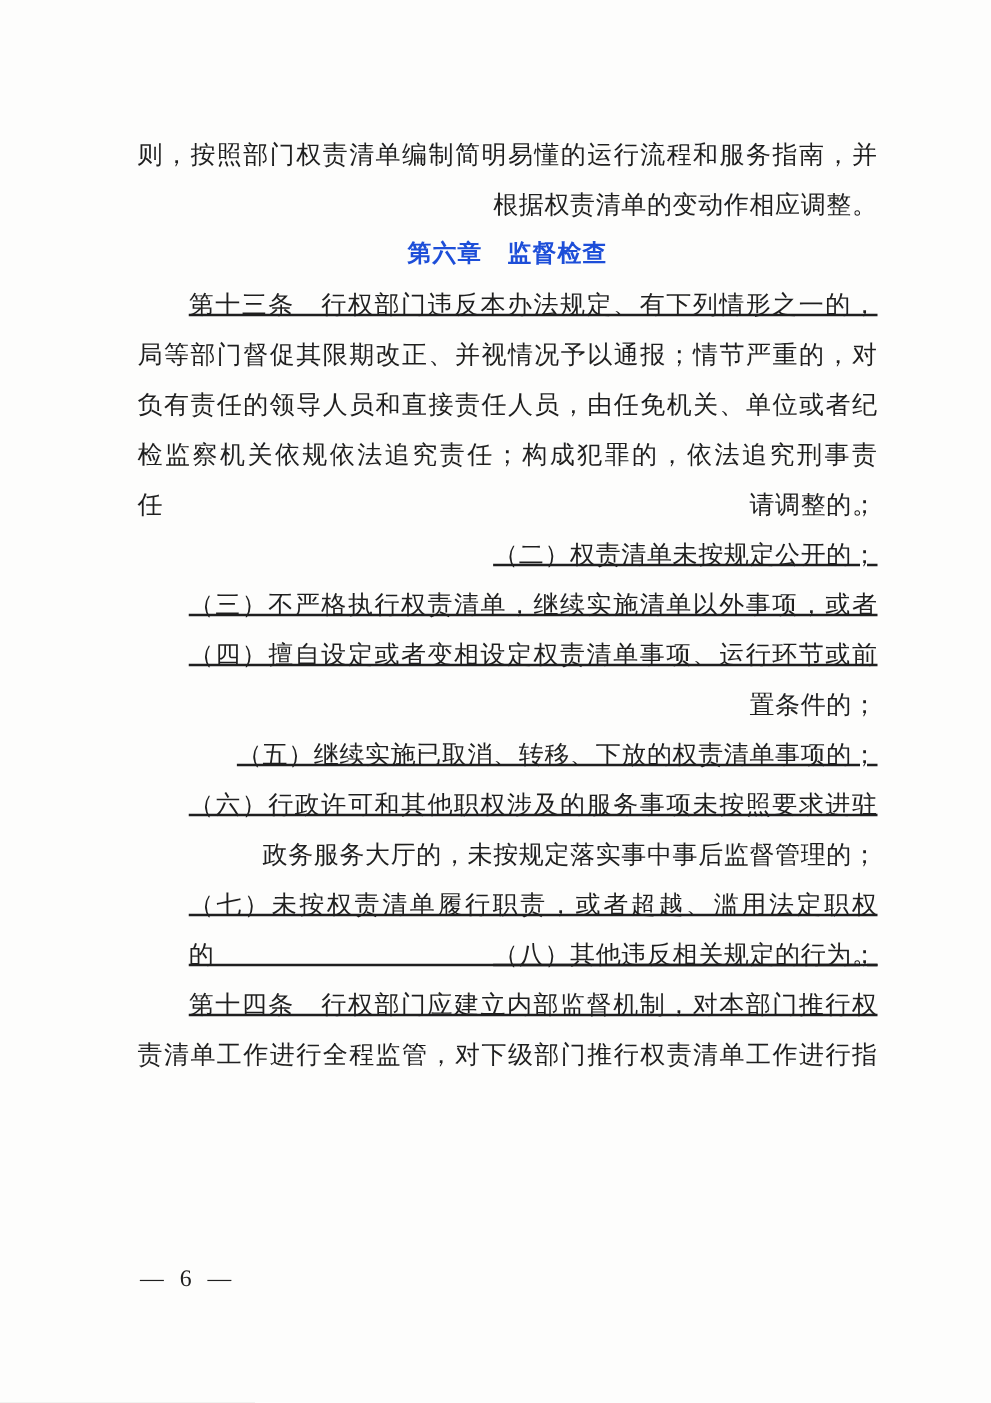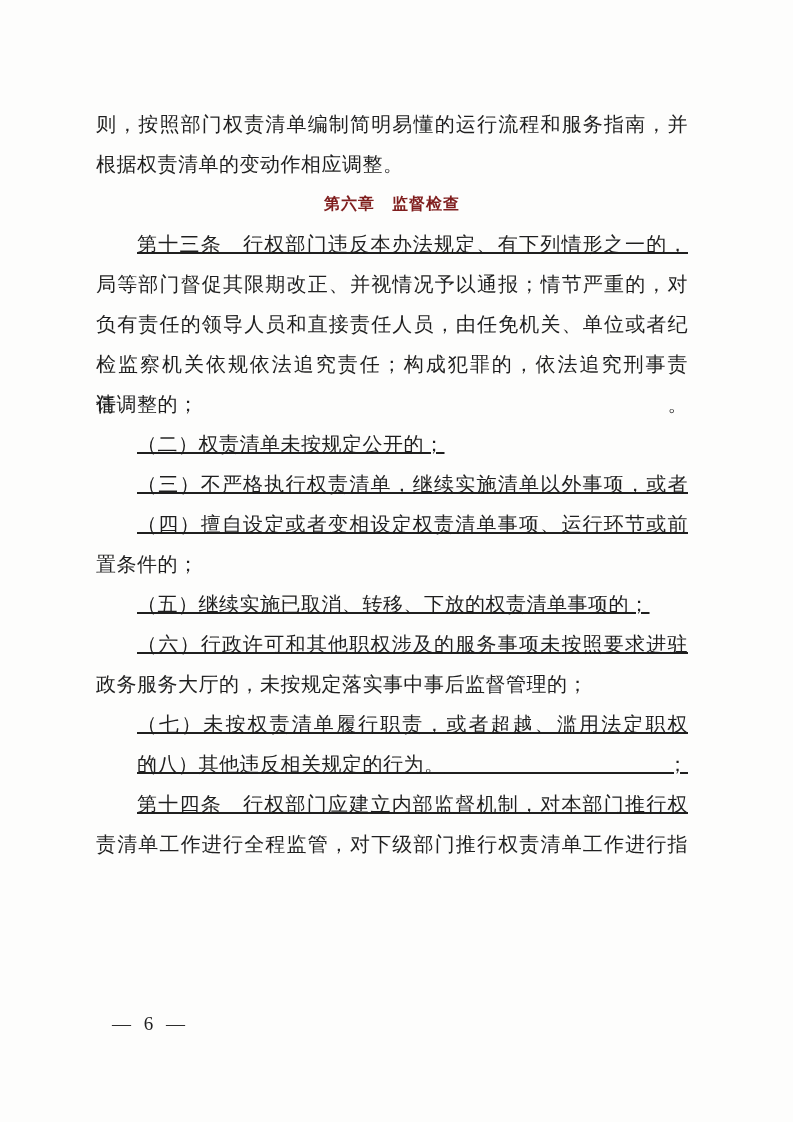--- a/index.html
+++ b/index.html
@@ -14,54 +14,54 @@
     margin: 0 auto;
     background: #fdfdfc;
     box-sizing: border-box;
     font-family: "Liberation Serif", "DejaVu Serif", serif;
     color: #1f1f1f;
     overflow: hidden;
   }
   .content {
     position: absolute;
     top: 104px;
-    left: 96px;
+    left: 110px;
     width: 592px;
   }
   .block {
     margin: 0;
     padding: 0;
   }
   .line {
     font-size: 20px;
     line-height: 40px;
     height: 40px;
     letter-spacing: 0.5px;
     white-space: nowrap;
-    text-align: left;
+    text-align: right;
     overflow: visible;
   }
   .line.fill {
     white-space: normal;
     text-align: justify;
     text-align-last: justify;
     text-justify: inter-character;
   }
   .line.indent {
     padding-left: 41px;
     text-decoration: underline;
   }
   .line.heading-line {
     font-weight: 700;
-    font-size: 16px;
+    font-size: 19px;
     text-align: left;
     text-align-last: center;
     padding-left: 0;
     letter-spacing: 1px;
-    color: #7f1d1d;
+    color: #1d4ed8;
   }
   .footer {
     position: absolute;
     left: 112px;
     top: 1004px;
     font-size: 19px;
     line-height: 40px;
     letter-spacing: 4px;
     color: #1f1f1f;
   }

